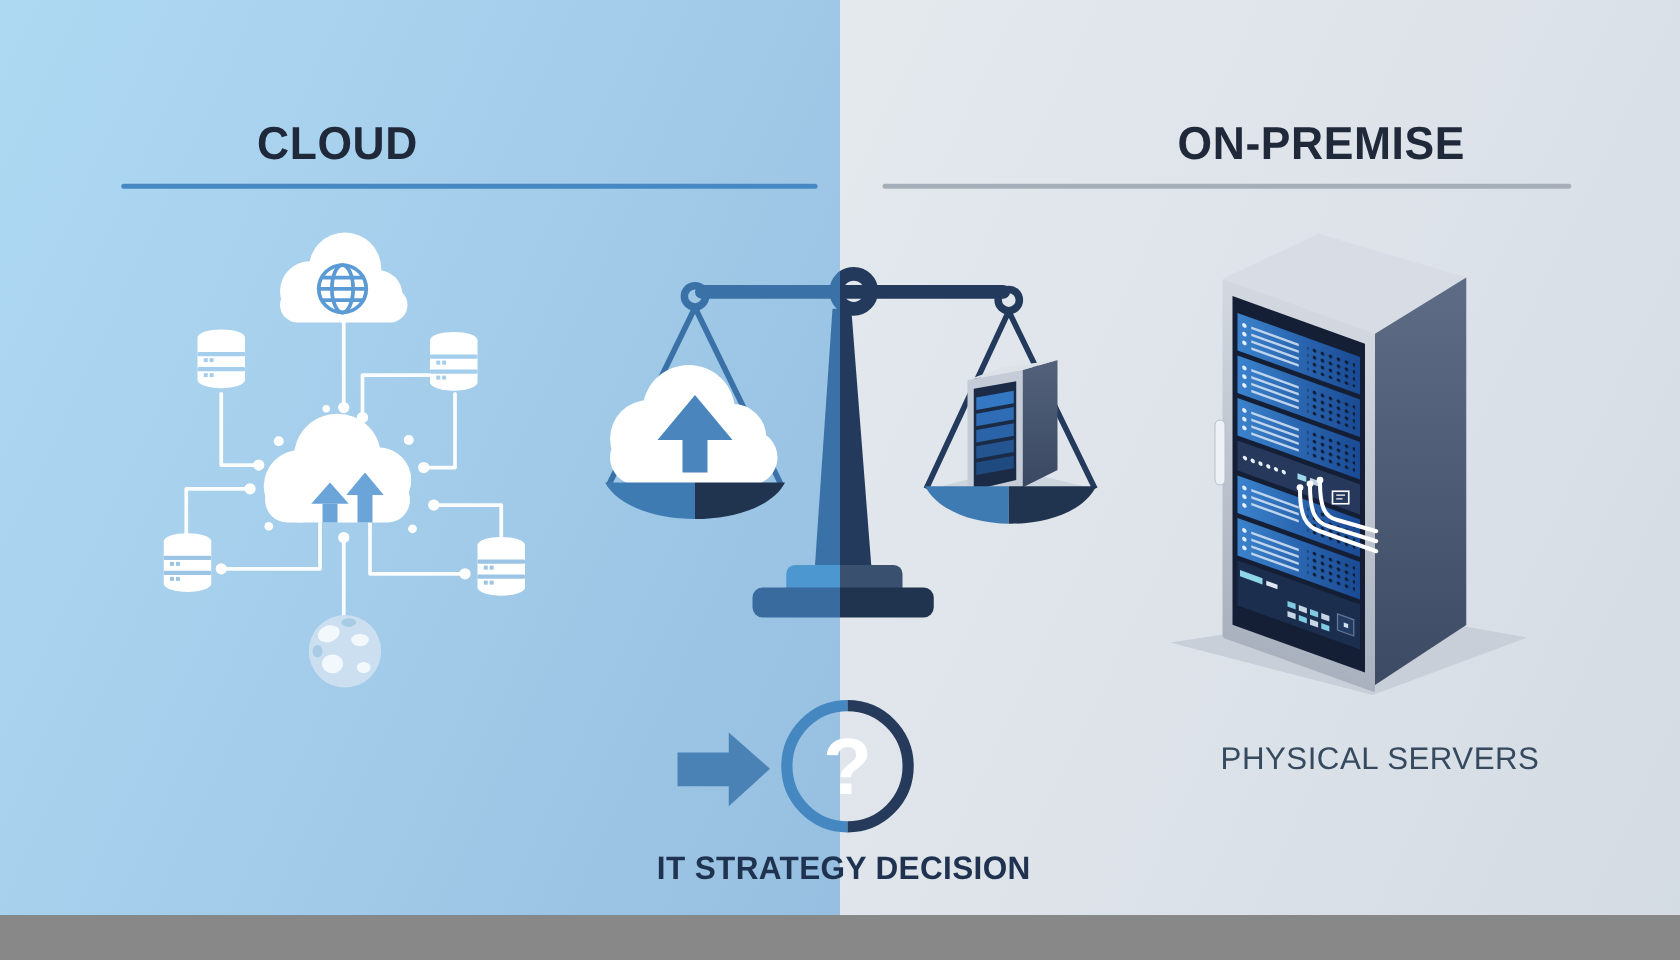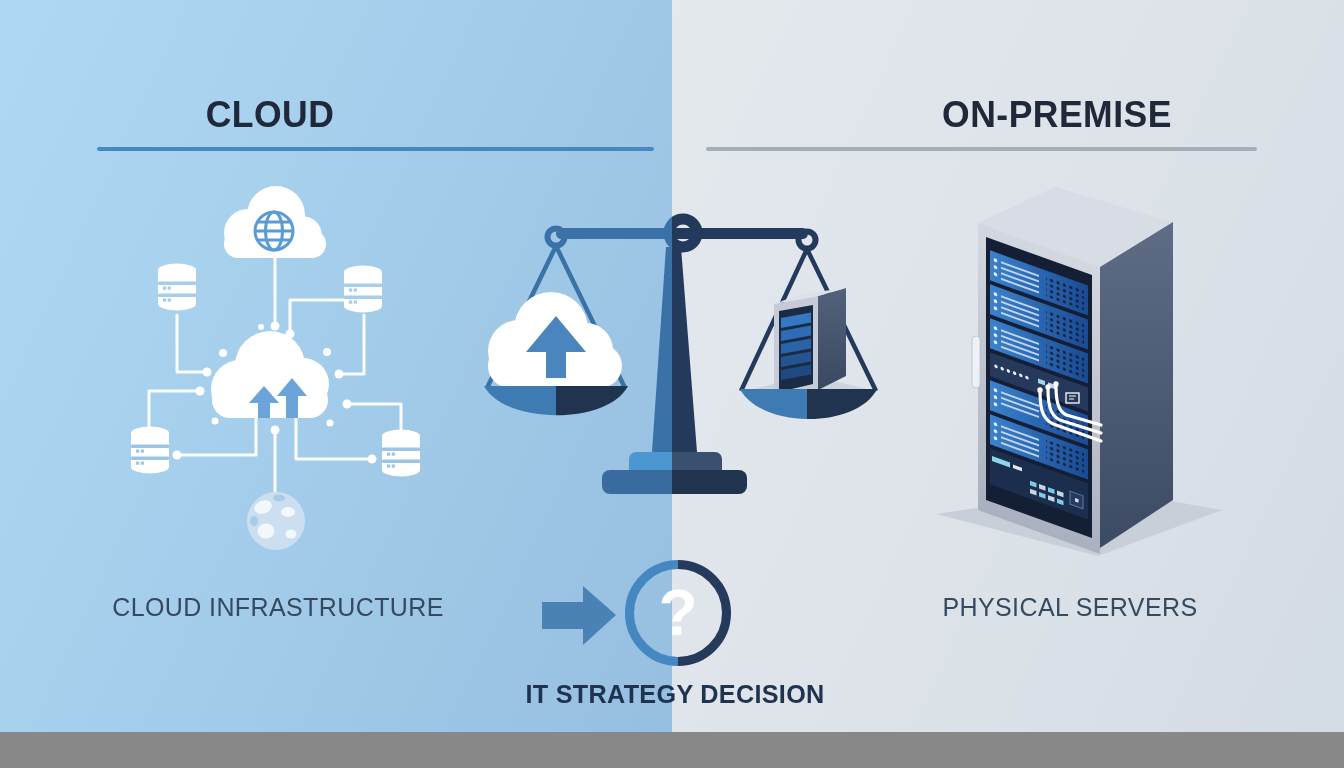--- a/index.html
+++ b/index.html
@@ -373,17 +373,16 @@
     </defs>
     <polygon points="542,602 583,602 583,586 616,615 583,645 583,629 542,629" fill="#4a82b5"></polygon>
     <g>
       <use href="#qRing" clip-path="url(#qL)" stroke="#4587c0"></use>
       <use href="#qRing" clip-path="url(#qR)" stroke="#263a5c"></use>
     </g>
   </svg>
 
   <div class="abs qmark">?</div>
 
-  <div class="abs caption" style="left:78px">CLOUD INFRASTRUCTURE</div>
-  <div class="abs caption" style="left:870px">PHYSICAL SERVERS</div>
+  <div class="abs caption" style="left:904px">PHYSICAL SERVERS</div>
   <div class="abs decision">IT STRATEGY DECISION</div>
 
 </div>
 
 </body></html>

